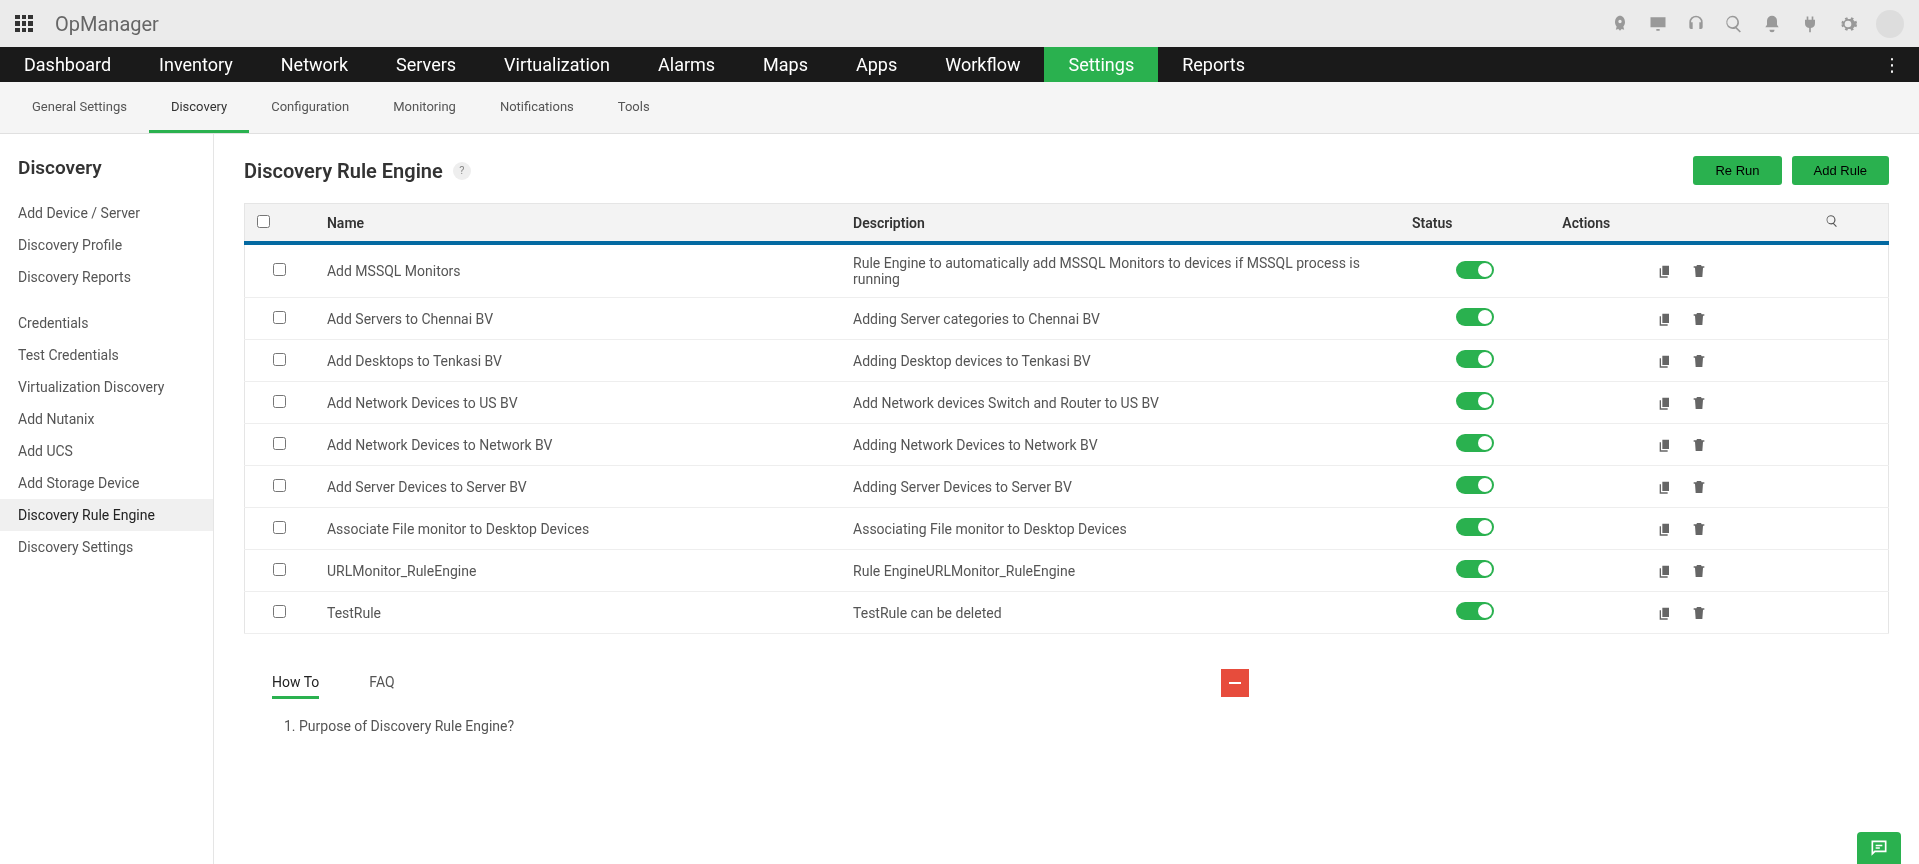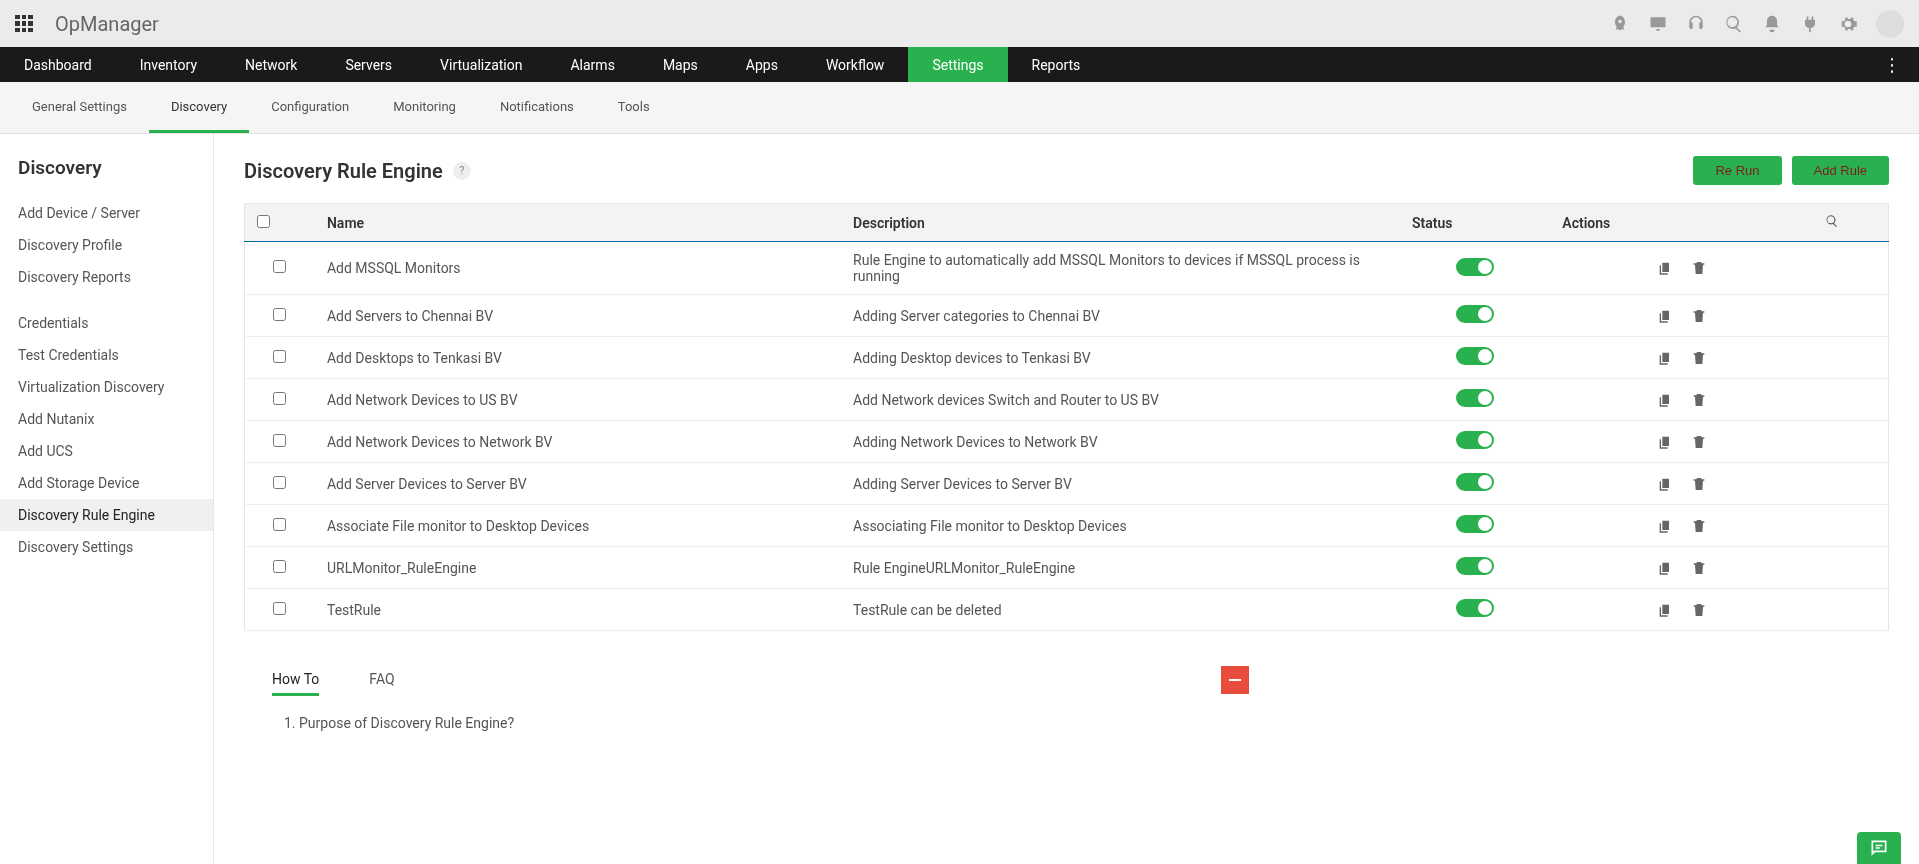--- a/index.html
+++ b/index.html
@@ -11,21 +11,21 @@
 .app-grid-icon { width: 18px; height: 18px; display: grid; grid-template-columns: repeat(3,1fr); grid-template-rows: repeat(3,1fr); gap: 2px; }
 .app-grid-icon span { background: #333; }
 .app-title { font-size: 20px; color: #666; font-weight: 400; }
 .top-right { display: flex; align-items: center; gap: 18px; }
 .top-icon { width: 20px; height: 20px; fill: #999; cursor: pointer; }
 .avatar { width: 28px; height: 28px; border-radius: 50%; background: #ddd; }
 
 
 .main-nav { background: #1a1a1a; height: 35px; display: flex; align-items: center; justify-content: space-between; padding-right: 10px; }
 .main-nav-items { display: flex; height: 100%; }
-.main-nav-item { color: #fff; padding: 0 24px; display: flex; align-items: center; cursor: pointer; font-size: 14px; }
+.main-nav-item { color: #fff; padding: 0 24px; display: flex; align-items: center; cursor: pointer; font-size: 18px; }
 .main-nav-item.active { background: #2ab14f; }
 .kebab { color: #fff; font-size: 18px; cursor: pointer; padding: 0 8px; }
 
 
 .sub-nav { background: #f5f5f5; height: 52px; display: flex; align-items: center; border-bottom: 1px solid #e0e0e0; padding-left: 10px; }
 .sub-nav-item { padding: 0 22px; height: 100%; display: flex; align-items: center; cursor: pointer; color: #555; font-size: 13px; border-bottom: 3px solid transparent; }
 .sub-nav-item.active { border-bottom-color: #2ab14f; color: #333; }
 
 
 .layout { display: flex; }
@@ -34,26 +34,26 @@
 .sidebar-item { padding: 8px 18px; cursor: pointer; color: #555; font-size: 14px; }
 .sidebar-item.active { background: #f0f0f0; color: #222; }
 .sidebar-gap { height: 14px; }
 
 .main { flex: 1; padding: 22px 30px 20px 30px; }
 .page-header { display: flex; justify-content: space-between; align-items: center; margin-bottom: 18px; }
 .page-title-wrap { display: flex; align-items: center; gap: 10px; }
 .page-title { font-size: 20px; font-weight: 600; }
 .help-badge { width: 18px; height: 18px; border-radius: 50%; background: #eee; display: flex; align-items: center; justify-content: center; font-size: 11px; color: #888; cursor: pointer; }
 .page-actions { display: flex; gap: 10px; }
-.btn { background: #2ab14f; color: #7f1d1d; border: none; padding: 7px 22px; border-radius: 3px; cursor: pointer; font-size: 13px; }
+.btn { background: #2ab14f; color: #000000; border: none; padding: 7px 22px; border-radius: 3px; cursor: pointer; font-size: 13px; }
 
 
 .table { width: 100%; border: 1px solid #e5e5e5; border-collapse: collapse; }
 .table thead { background: #f3f3f3; }
-.table th { text-align: left; padding: 10px 12px; font-weight: 600; font-size: 14px; border-bottom: 1px solid #0369a1; }
+.table th { text-align: left; padding: 10px 12px; font-weight: 600; font-size: 14px; border-bottom: 4px solid #0369a1; }
 .table td { padding: 10px 12px; border-bottom: 1px solid #eee; color: #555; vertical-align: middle; }
 .col-check { width: 36px; text-align: center; }
 .col-name { width: 32%; }
 .col-desc { width: 34%; }
 .col-status { width: 80px; text-align: center; }
 .col-actions { width: 140px; text-align: center; }
 .col-search { width: 40px; text-align: center; }
 input[type="checkbox"] { cursor: pointer; }
 
 

